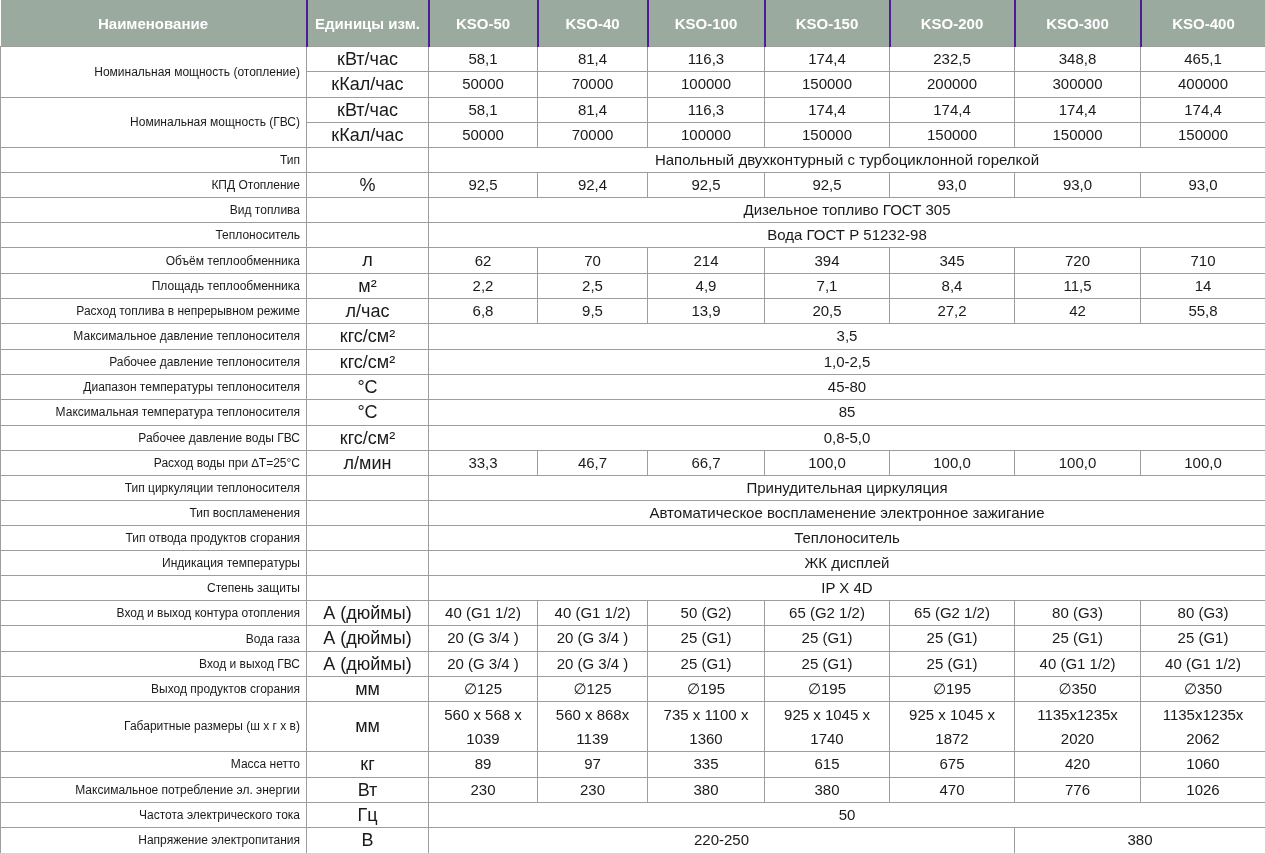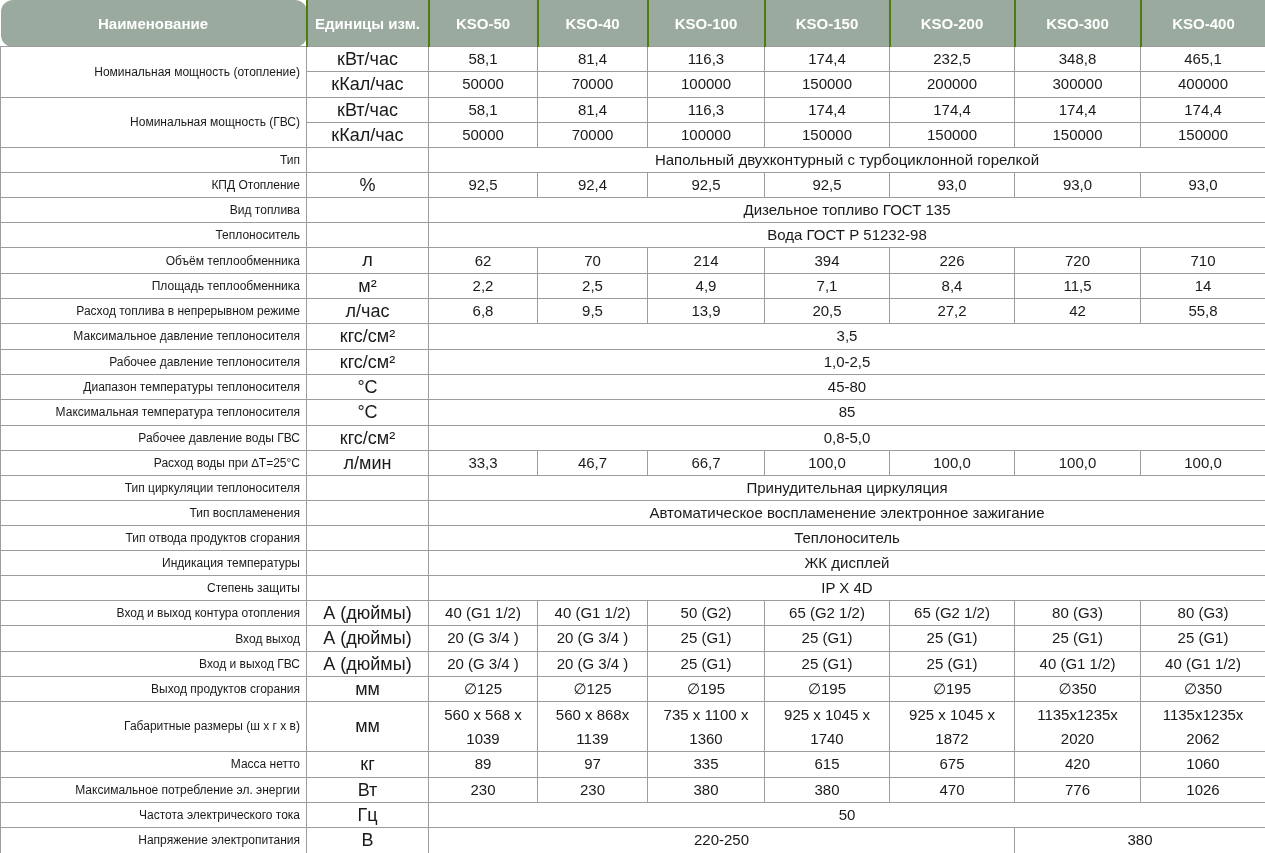--- a/index.html
+++ b/index.html
@@ -19,26 +19,26 @@
   col.c-m3{width:125px;}
   col.c-m4{width:125px;}
   col.c-m5{width:126px;}
   col.c-m6{width:125px;}
   th{
     background:var(--header-bg);
     color:var(--header-text);
     font-size:15px;
     font-weight:bold;
     height:46px;
-    border-left:2px solid #4d7c0f;
+    border-left:2px solid #4c1d95;
     border-top:none;border-bottom:none;border-right:none;
     padding:0 4px;
     text-align:center;
   }
-  th:first-child{border-left:none;border-radius:12px;}
+  th:first-child{border-left:none;}
   td{
     border:1px solid var(--grid);
     color:var(--text);
     text-align:center;
     vertical-align:middle;
     height:24px;
     font-size:15px;
     padding:0 4px;
     line-height:1.35;
     overflow:hidden;
@@ -136,35 +136,35 @@
         <td>92,4</td>
         <td>92,5</td>
         <td>92,5</td>
         <td>93,0</td>
         <td>93,0</td>
         <td>93,0</td>
       </tr>
       <tr>
         <td class="rowlabel">Вид топлива</td>
         <td class="unit"></td>
-        <td colspan="7">Дизельное  топливо  ГОСТ 135</td>
+        <td colspan="7">Дизельное  топливо  ГОСТ 305</td>
       </tr>
       <tr>
         <td class="rowlabel">Теплоноситель</td>
         <td class="unit"></td>
         <td colspan="7">Вода ГОСТ Р 51232-98</td>
       </tr>
       <tr>
         <td class="rowlabel">Объём  теплообменника</td>
         <td class="unit">л</td>
         <td>62</td>
         <td>70</td>
         <td>214</td>
         <td>394</td>
-        <td>226</td>
+        <td>345</td>
         <td>720</td>
         <td>710</td>
       </tr>
       <tr>
         <td class="rowlabel">Площадь теплообменника</td>
         <td class="unit">м²</td>
         <td>2,2</td>
         <td>2,5</td>
         <td>4,9</td>
         <td>7,1</td>
@@ -249,21 +249,21 @@
         <td class="unit">А (дюймы)</td>
         <td>40 (G1 1/2)</td>
         <td>40 (G1 1/2)</td>
         <td>50 (G2)</td>
         <td>65 (G2 1/2)</td>
         <td>65 (G2 1/2)</td>
         <td>80 (G3)</td>
         <td>80 (G3)</td>
       </tr>
       <tr>
-        <td class="rowlabel">Вход выход</td>
+        <td class="rowlabel">Вода газа</td>
         <td class="unit">А (дюймы)</td>
         <td>20 (G 3/4 )</td>
         <td>20 (G 3/4 )</td>
         <td>25 (G1)</td>
         <td>25 (G1)</td>
         <td>25 (G1)</td>
         <td>25 (G1)</td>
         <td>25 (G1)</td>
       </tr>
       <tr>

